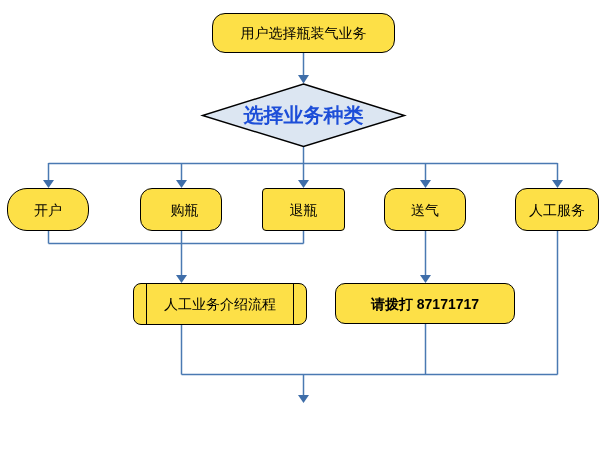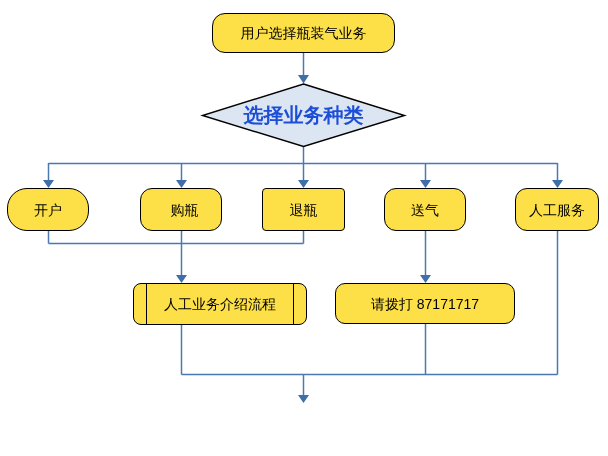--- a/index.html
+++ b/index.html
@@ -29,21 +29,21 @@
     white-space: nowrap;
     line-height: 1;
   }
   .n-start  { left: 212px; top: 13px;  width: 183px; height: 40px; border-radius: 13px; }
   .n-open   { left: 7px;   top: 188px; width: 82px;  height: 43px; border-radius: 20px; }
   .n-buy    { left: 140px; top: 188px; width: 82px;  height: 43px; border-radius: 12px; padding-left: 7px; }
   .n-return { left: 262px; top: 188px; width: 83px;  height: 43px; border-radius: 4px; }
   .n-gas    { left: 384px; top: 188px; width: 82px;  height: 43px; border-radius: 12px; }
   .n-manual { left: 515px; top: 188px; width: 84px;  height: 43px; border-radius: 12px; }
   .n-intro  { left: 89px;  top: 283px; width: 174px; height: 42px; border-radius: 8px; margin-left: 44px; }
-  .n-call   { left: 335px; top: 283px; width: 180px; height: 41px; border-radius: 10px; }
+  .n-call   { left: 335px; top: 283px; width: 180px; height: 41px; border-radius: 10px; font-weight: bold; }
   .n-end    { left: 257px; top: 403px; width: 92px;  height: 40px; border-radius: 20px; }
   .decision-label {
     position: absolute;
     left: 202px; top: 84px; width: 203px; height: 63px;
     display: flex; align-items: center; justify-content: center;
     font-size: 20px; color: #1d4ed8; white-space: nowrap; font-weight: bold;
   }
   .vbar {
     position: absolute;
     top: 0; bottom: 0;

